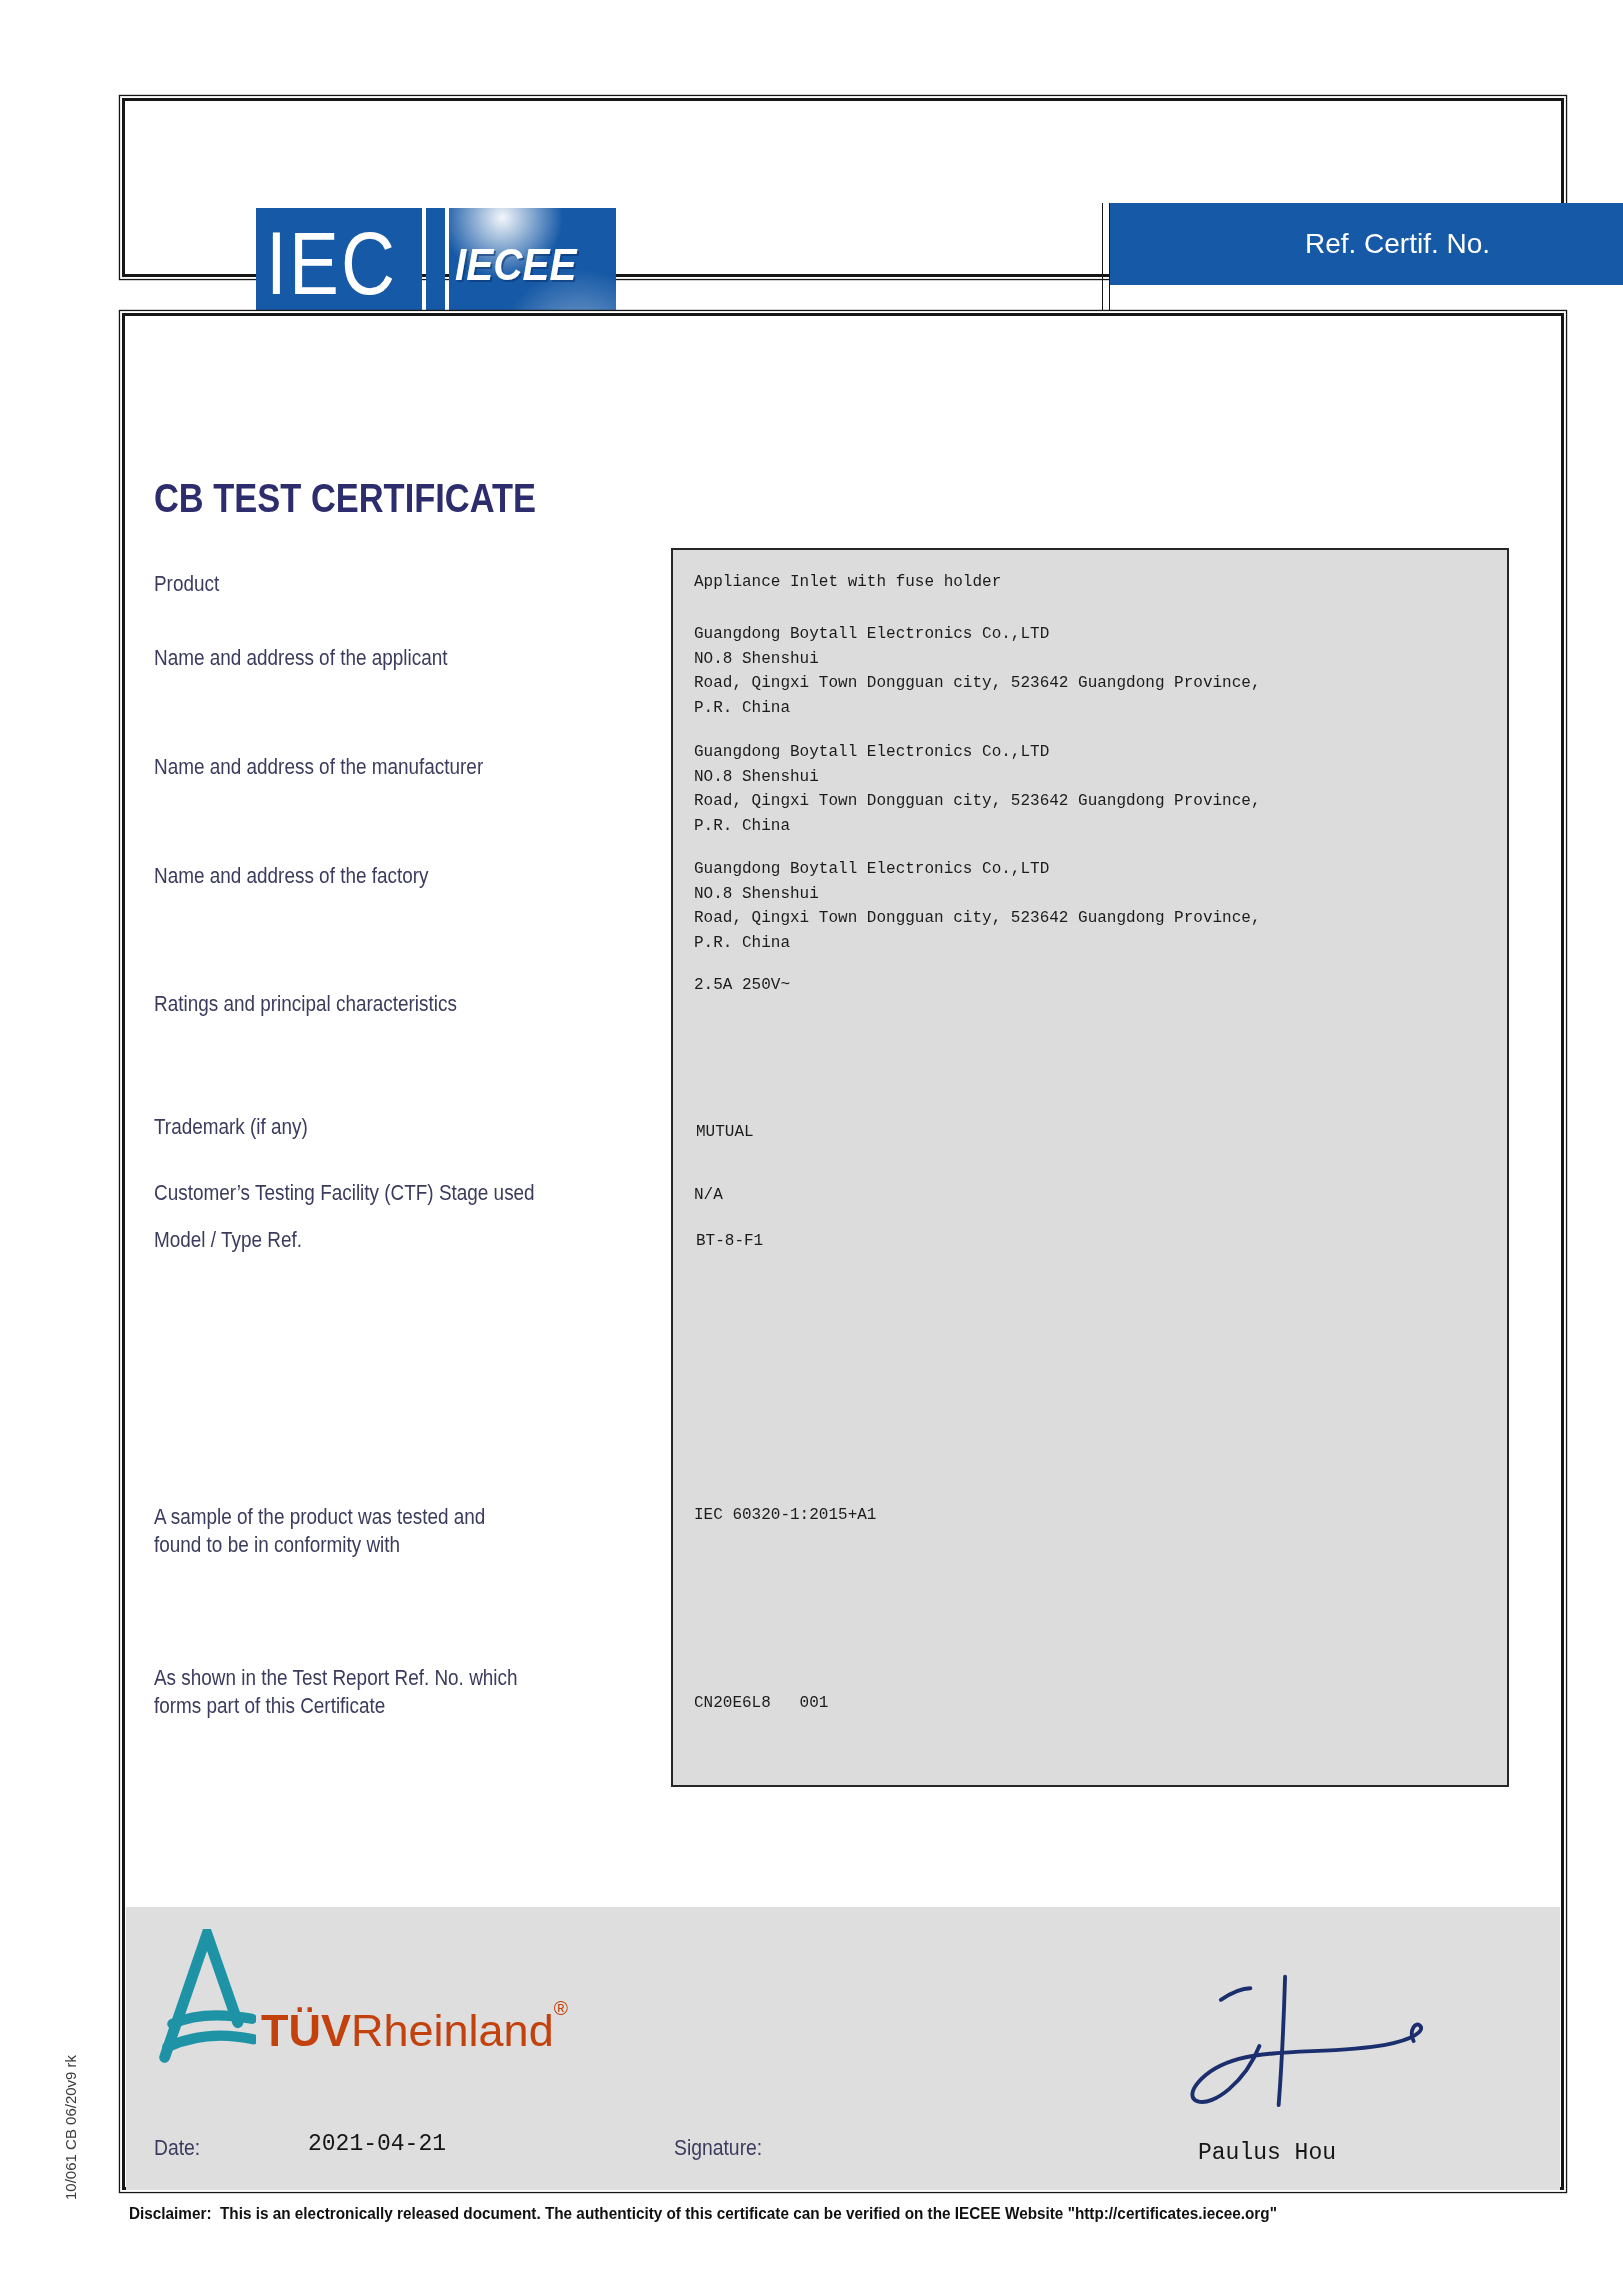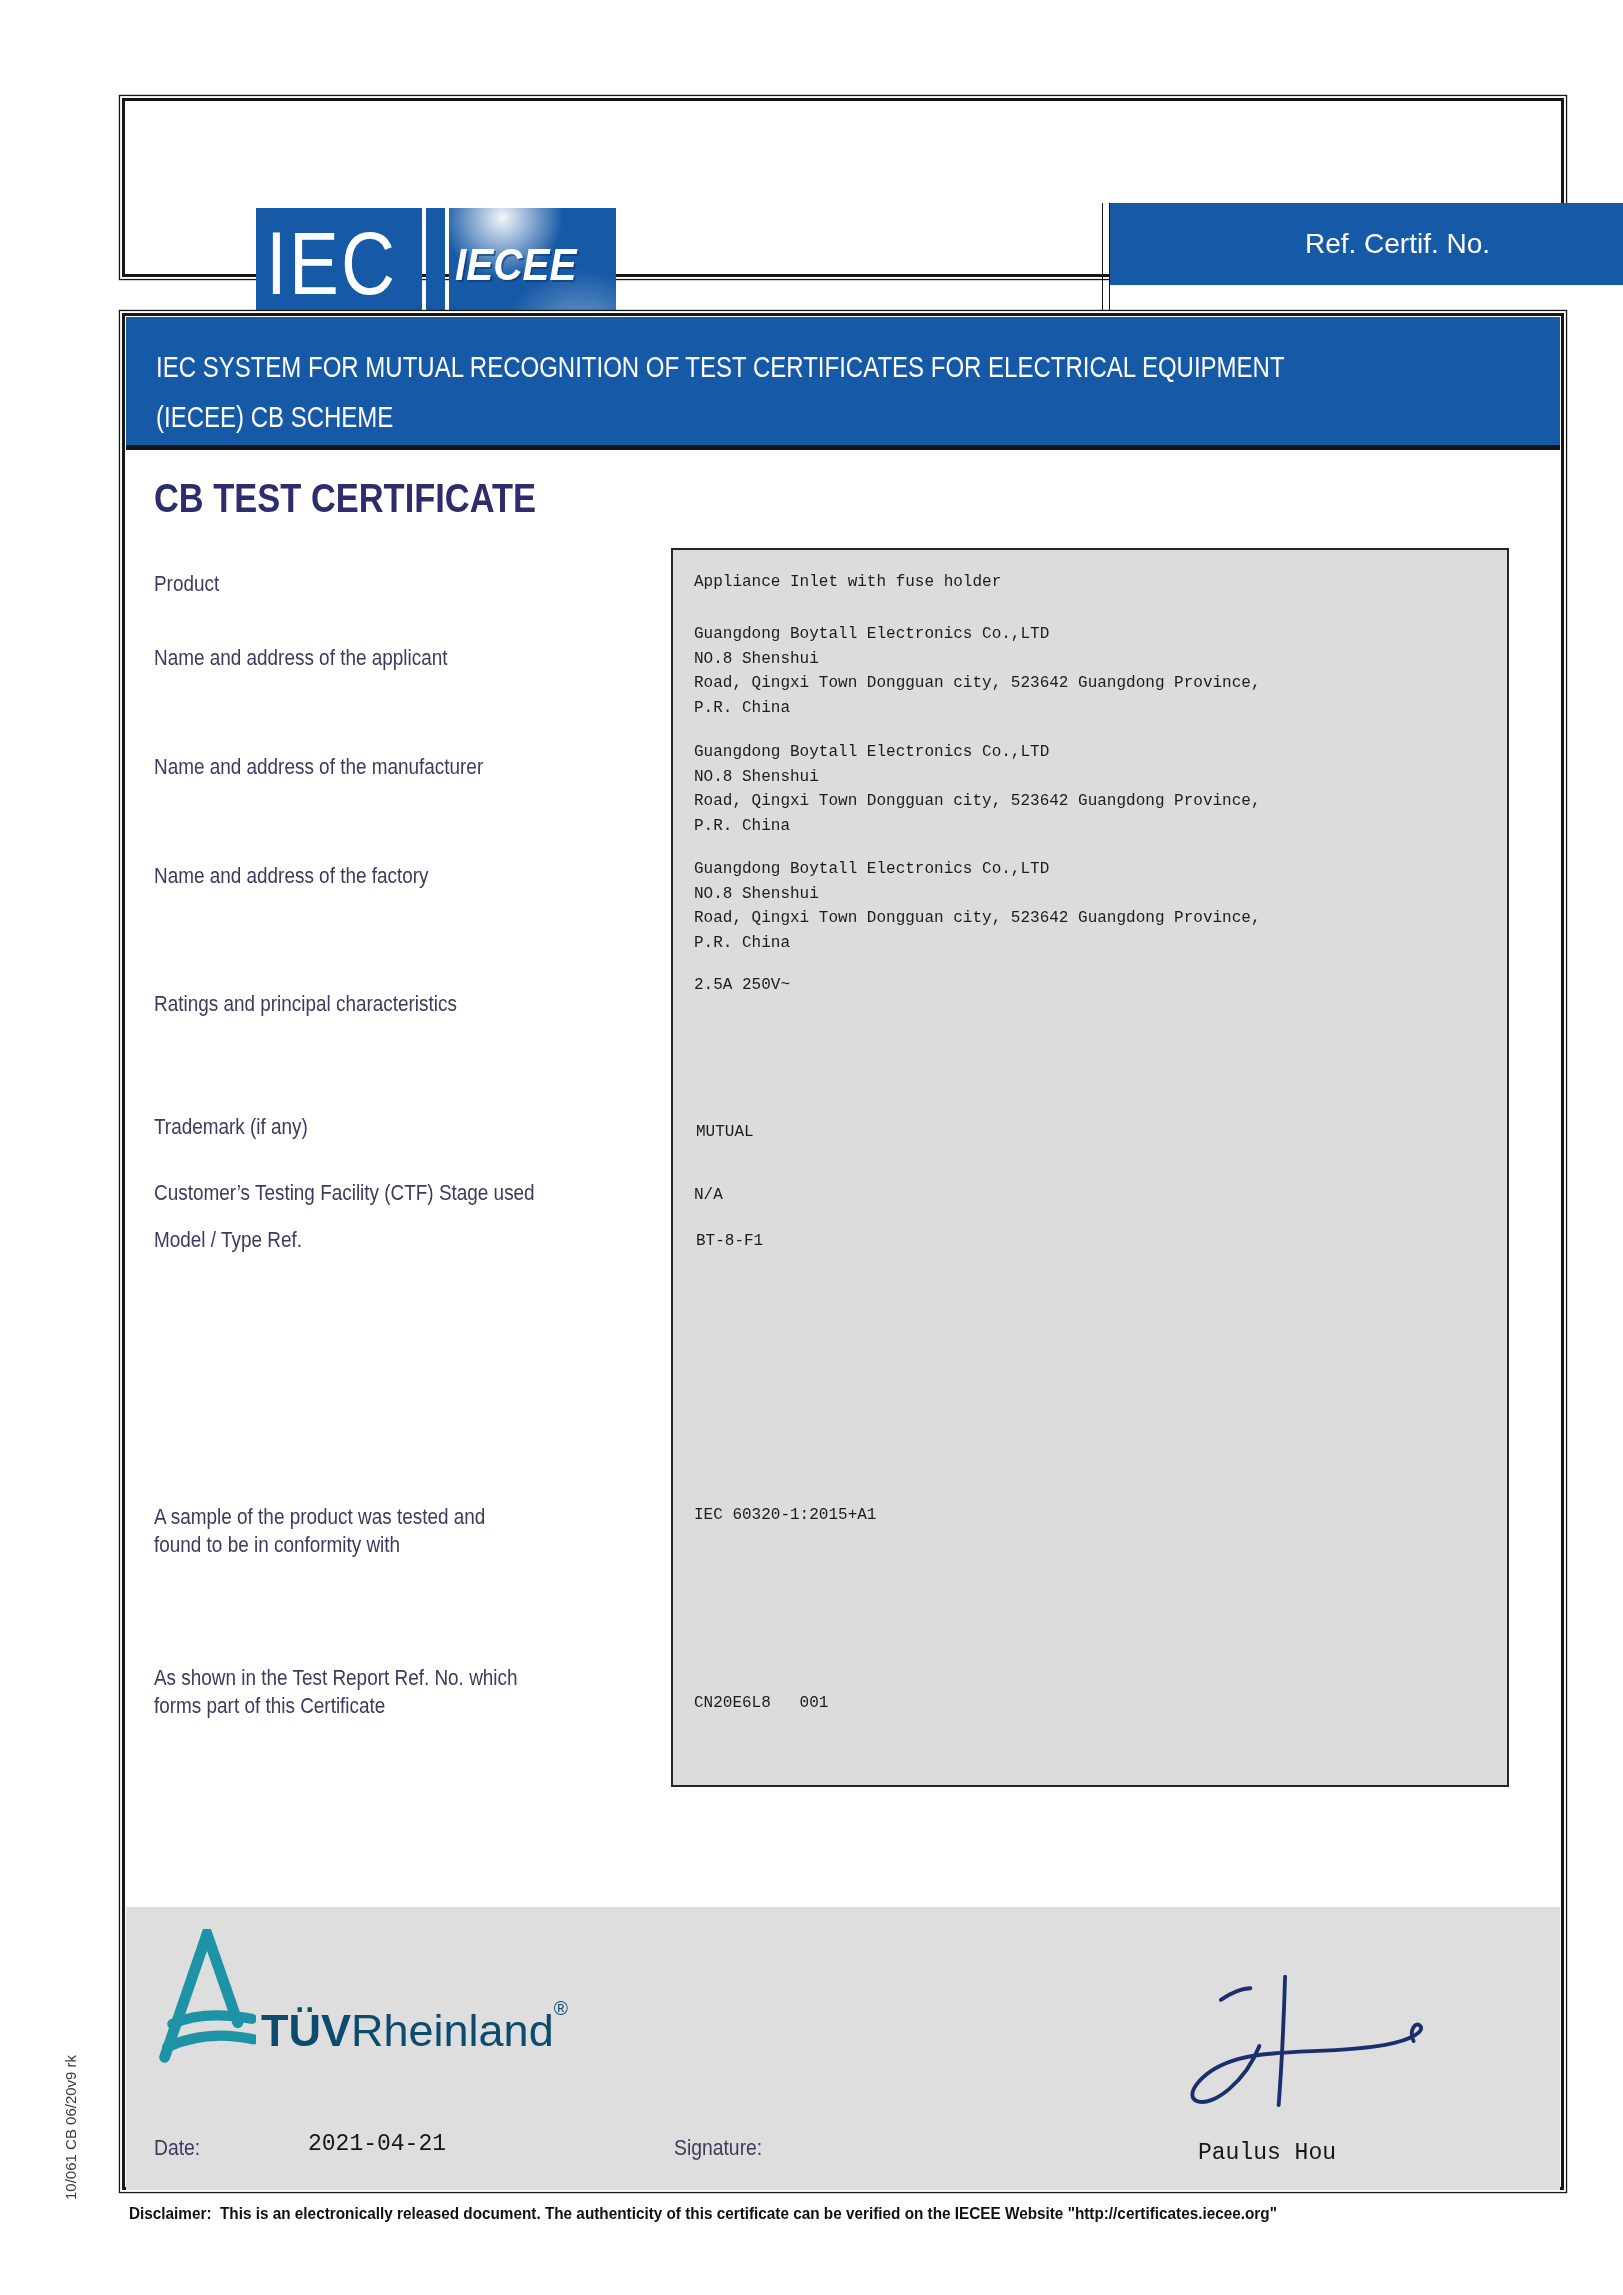--- a/index.html
+++ b/index.html
@@ -39,21 +39,21 @@
   .scheme{position:absolute;left:126px;top:317px;width:1434px;height:133px;box-sizing:border-box;
           border-bottom:5.1px solid #161616;}
   .scheme span{position:absolute;left:30px;top:24.5px;color:#ffffff;font-size:30px;line-height:50px;
           display:inline-block;transform:scaleX(.8);transform-origin:0 0;white-space:pre;}
   .graybox{position:absolute;left:671px;top:548px;width:838px;height:1239px;box-sizing:border-box;
            background:#DCDCDC;border:2.6px solid #262626;}
   .title{position:absolute;left:154px;top:475px;color:#2D2D6E;font-size:41px;font-weight:700;}
   .issued{position:absolute;left:154px;top:1823px;color:#34345A;font-size:24px;}
   
   .band{position:absolute;left:126px;top:1907px;width:1434px;height:283px;background:#DEDEDE;}
-  .tuvtext{position:absolute;left:261px;top:1983px;color:#0c4a6e;font-size:45px;line-height:51px;}
+  .tuvtext{position:absolute;left:261px;top:1983px;color:#c2410c;font-size:45px;line-height:51px;}
   .tuvtext .b{font-weight:700;}
   .tuvtext sup{font-size:19.3px;vertical-align:31px;}
   .contact{position:absolute;left:674px;top:1931px;font-family:"Liberation Mono",monospace;
            font-size:18.7px;line-height:24px;color:#1c1c1c;white-space:pre;}
   .flabel{position:absolute;color:#3B3B5E;font-size:22.5px;}
   .fmono{position:absolute;font-family:"Liberation Mono",monospace;font-size:23px;color:#161616;white-space:pre;}
   .sidenote{position:absolute;left:62px;top:2200px;transform:rotate(-90deg);transform-origin:0 0;
             font-size:15px;color:#3c3c3c;white-space:pre;}
   .disclaimer{position:absolute;left:129px;top:2203px;color:#101010;font-size:17.4px;font-weight:600;}
   .rmark{position:absolute;color:#1659A6;}
@@ -88,24 +88,20 @@
     <div class="divider"></div>
     <div class="refbanner blue">
       <span>Ref. Certif. No.</span>
     </div>
     <div class="abs mono pre" style="left:1097px;top:211px;font-size:24.5px;">DE  2-031279</div>
   </div>
 
   <div class="frame" style="left:122px;top:313px;width:1442px;height:1877px;">
   </div>
 
-  <div class="scheme blue">
-    <span>IEC SYSTEM FOR MUTUAL RECOGNITION OF TEST CERTIFICATES FOR ELECTRICAL EQUIPMENT
-(IECEE) CB SCHEME</span>
-  </div>
 
   <div class="title"><span class="cond" style="transform:scaleX(.84);">CB TEST CERTIFICATE</span></div>
 
   <div class="graybox"></div>
 
   <div class="lbl" style="top:570px;"><span class="cond">Product</span></div>
   <div class="lbl" style="top:644px;"><span class="cond">Name and address of the applicant</span></div>
   <div class="lbl" style="top:753px;"><span class="cond">Name and address of the manufacturer</span></div>
   <div class="lbl" style="top:862px;"><span class="cond">Name and address of the factory</span></div>
   <div class="lbl" style="top:990px;"><span class="cond">Ratings and principal characteristics</span></div>

